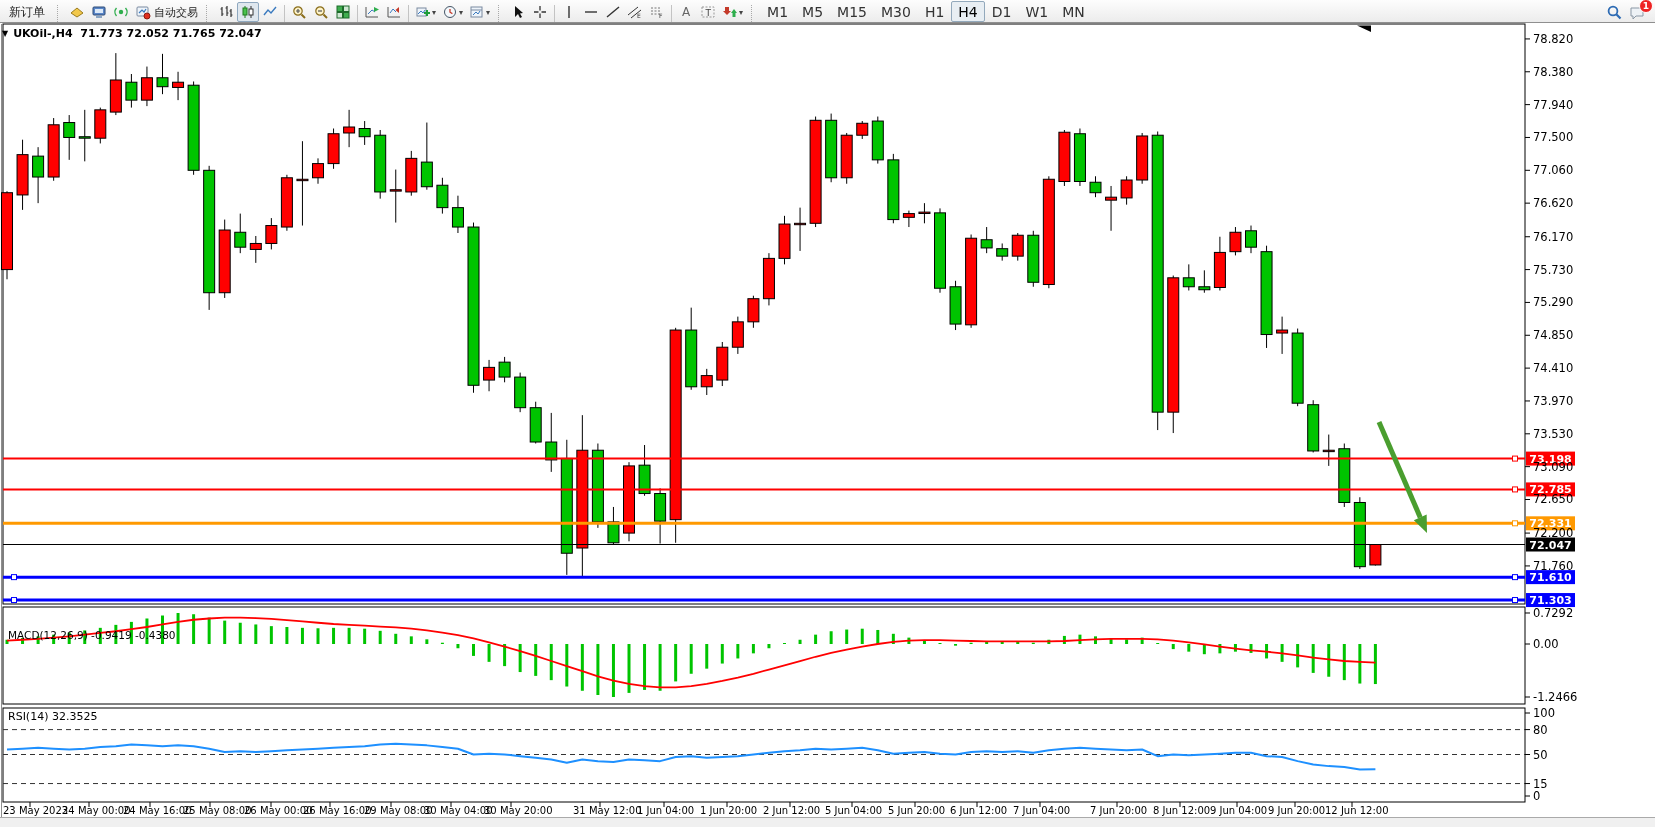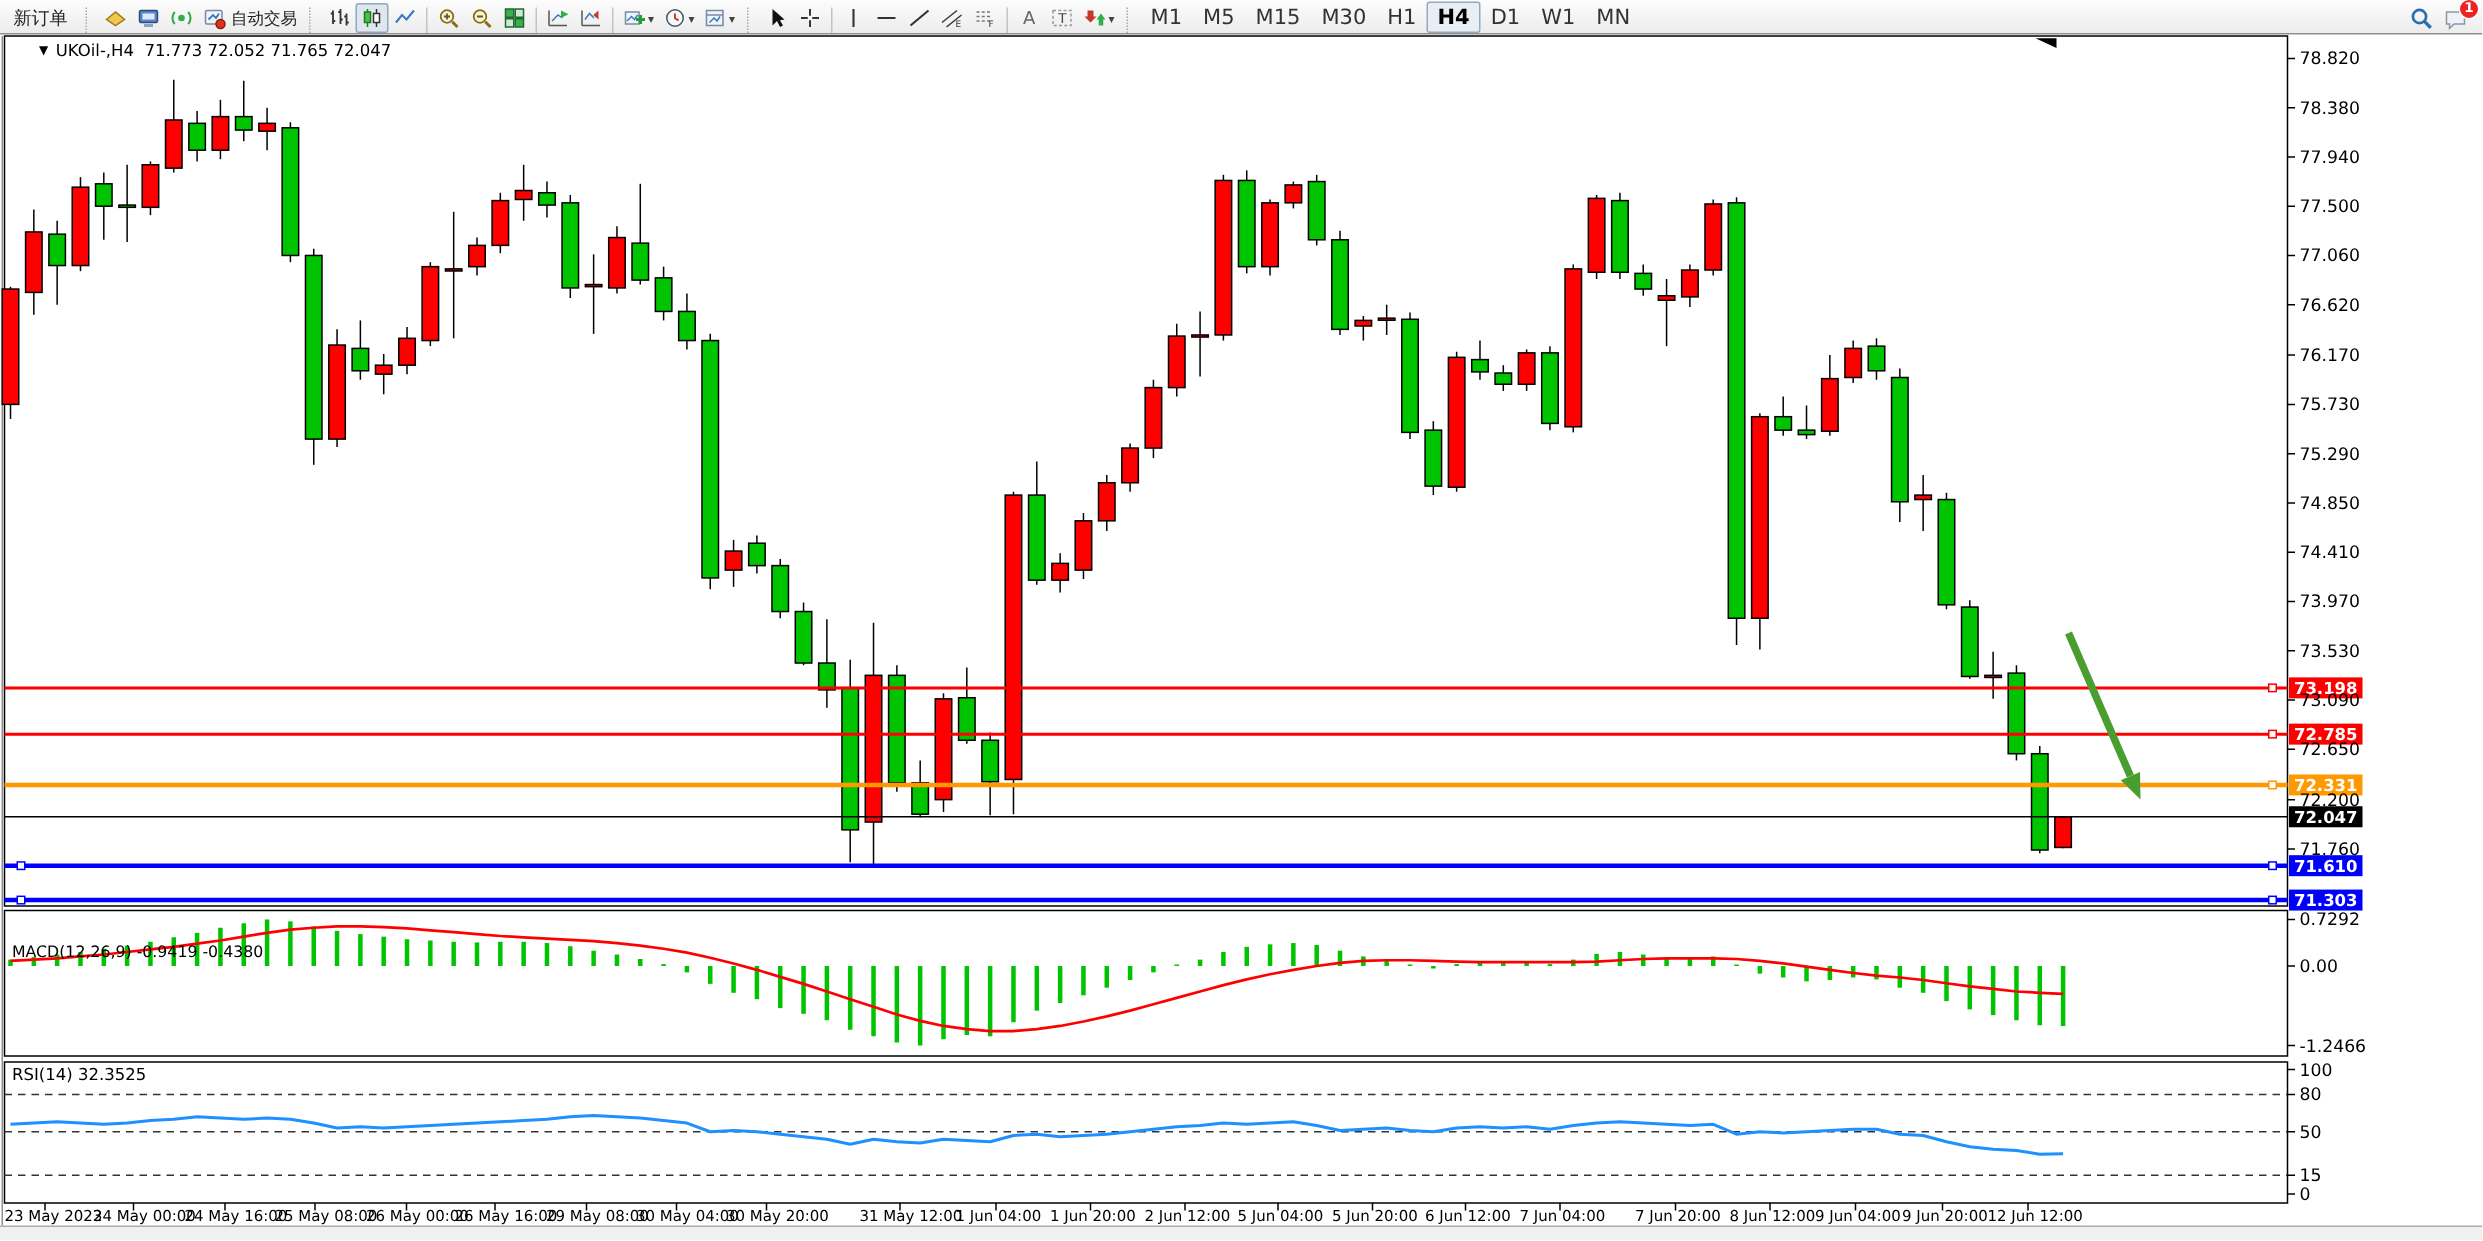--- a/index.html
+++ b/index.html
@@ -13,28 +13,28 @@
   .tbtn{height:20px;min-width:22px;display:flex;align-items:center;justify-content:center;
         border:1px solid transparent;border-radius:2px;font-size:11px;color:#222;
         padding:0 2px;box-sizing:border-box;flex:0 0 auto;cursor:default;}
   .tbtn.active{background:#dfe7ee;border:1px solid #8fa8bf;}
   .tbtn .caret{font-size:8px;color:#444;margin-left:1px;}
   .txtbtn{font-size:12px;padding:0 6px;}
   .sep{width:1px;height:17px;background:#c3c3c3;margin:0 3px;flex:0 0 auto;}
   .grip{width:5px;height:17px;border-left:1px dotted #a9a9a9;margin:0 3px 0 5px;flex:0 0 auto;}
   .pbtn{height:19px;padding:0 6px;display:flex;align-items:center;font-size:14px;
         color:#333;border:1px solid transparent;border-radius:2px;flex:0 0 auto;}
-  .pbtn.active{background:#e8eef3;border:1px solid #93a9bc;color:#000;font-weight:bold;}
+  .pbtn.active{background:#e8eef3;border:1px solid #93a9bc;color:#000;}
   .spacer{flex:1 1 auto;}
   .badge{position:absolute;top:-4px;right:-5px;background:#e22;color:#fff;
          border-radius:8px;font-size:9px;min-width:12px;height:12px;line-height:12px;
          text-align:center;font-weight:bold;border:1px solid #fff;}
   
   .overlay{position:absolute;z-index:5;font-size:11px;color:#000;white-space:nowrap;}
-  #chart-title{left:26px;top:27px;}
+  #chart-title{left:2px;top:27px;font-weight:bold;}
   #chart-title .tri{font-size:8px;vertical-align:1px;margin-right:5px;}
   #macd-label{left:8px;top:629px;font-size:10.5px;}
   #rsi-label{left:8px;top:710px;font-size:11px;}
   #chart-wrap{position:absolute;left:0;top:0;z-index:1;}
 </style>
 </head>
 <body>
 
 <div class="toolbar">
   <div class="tbtn txtbtn">新订单</div>

